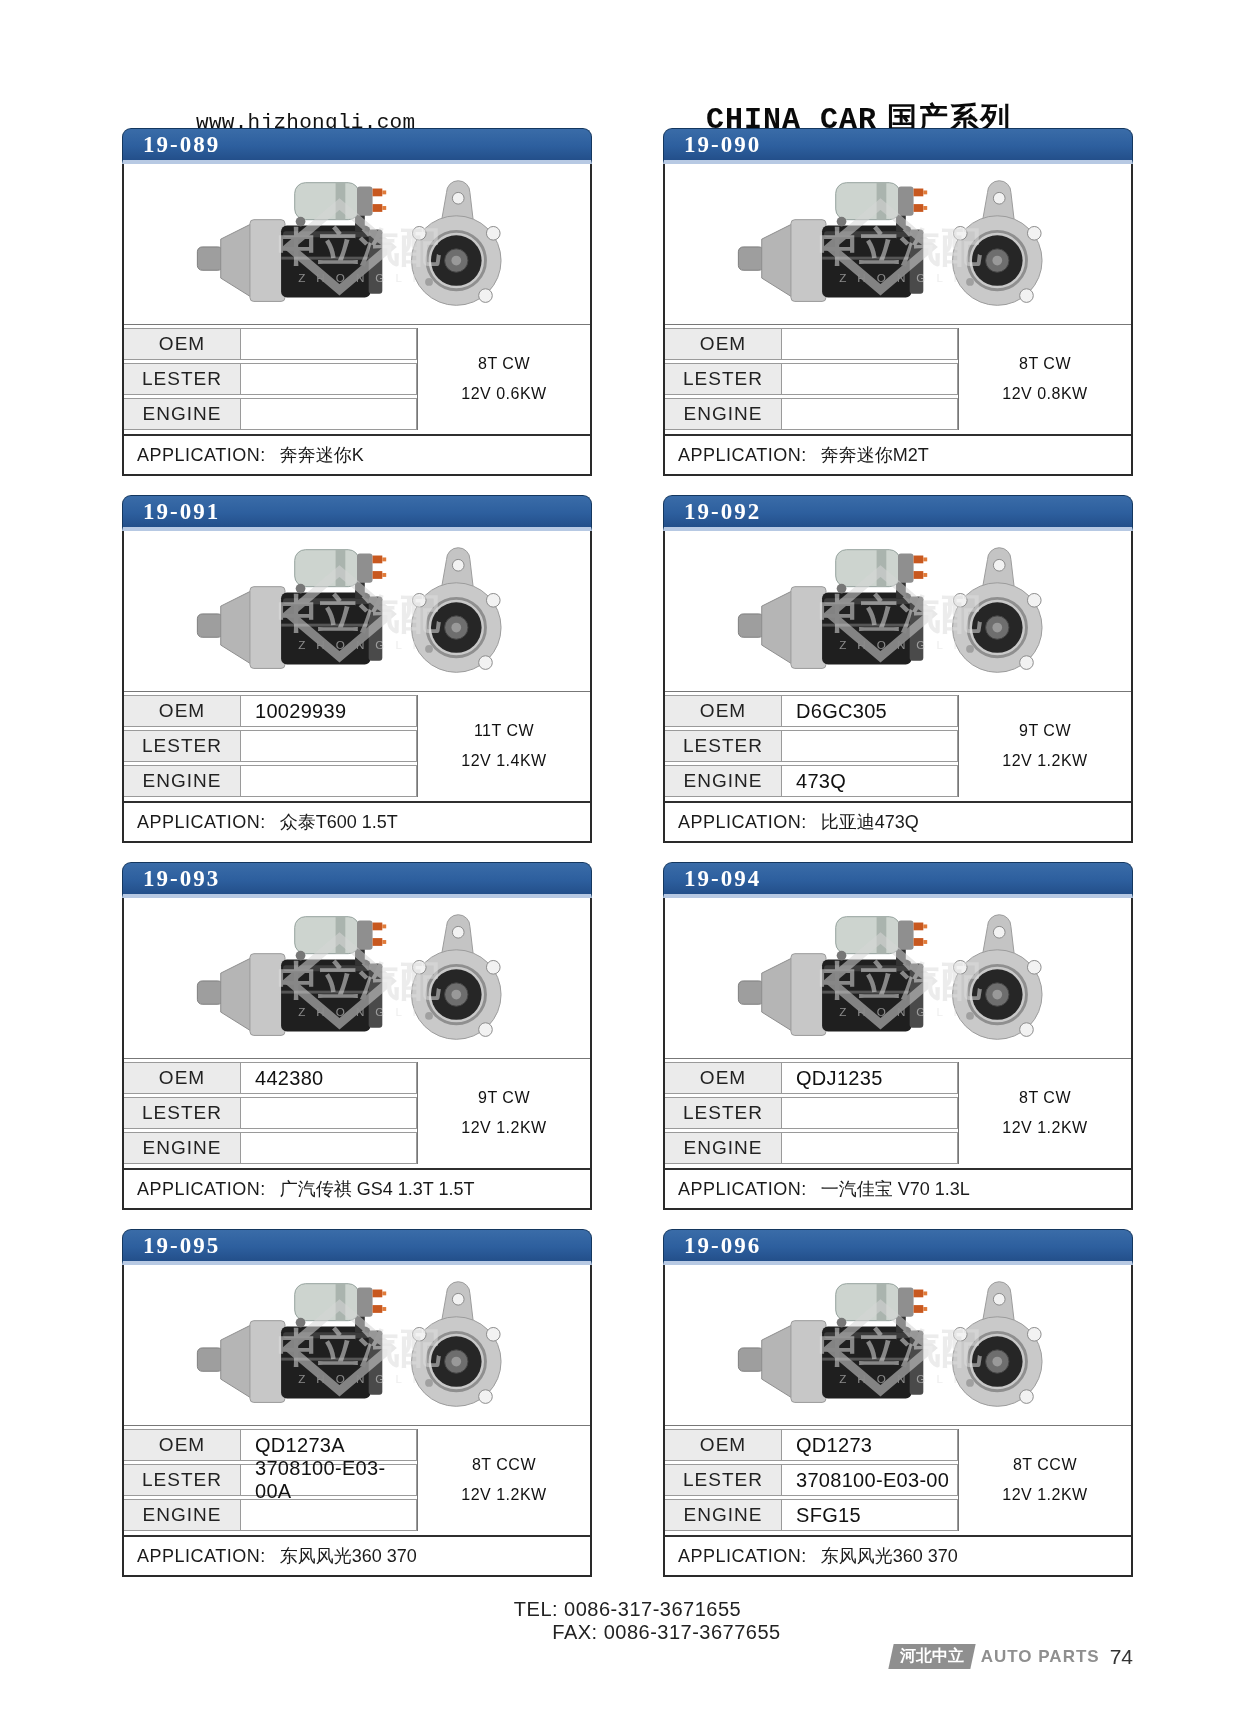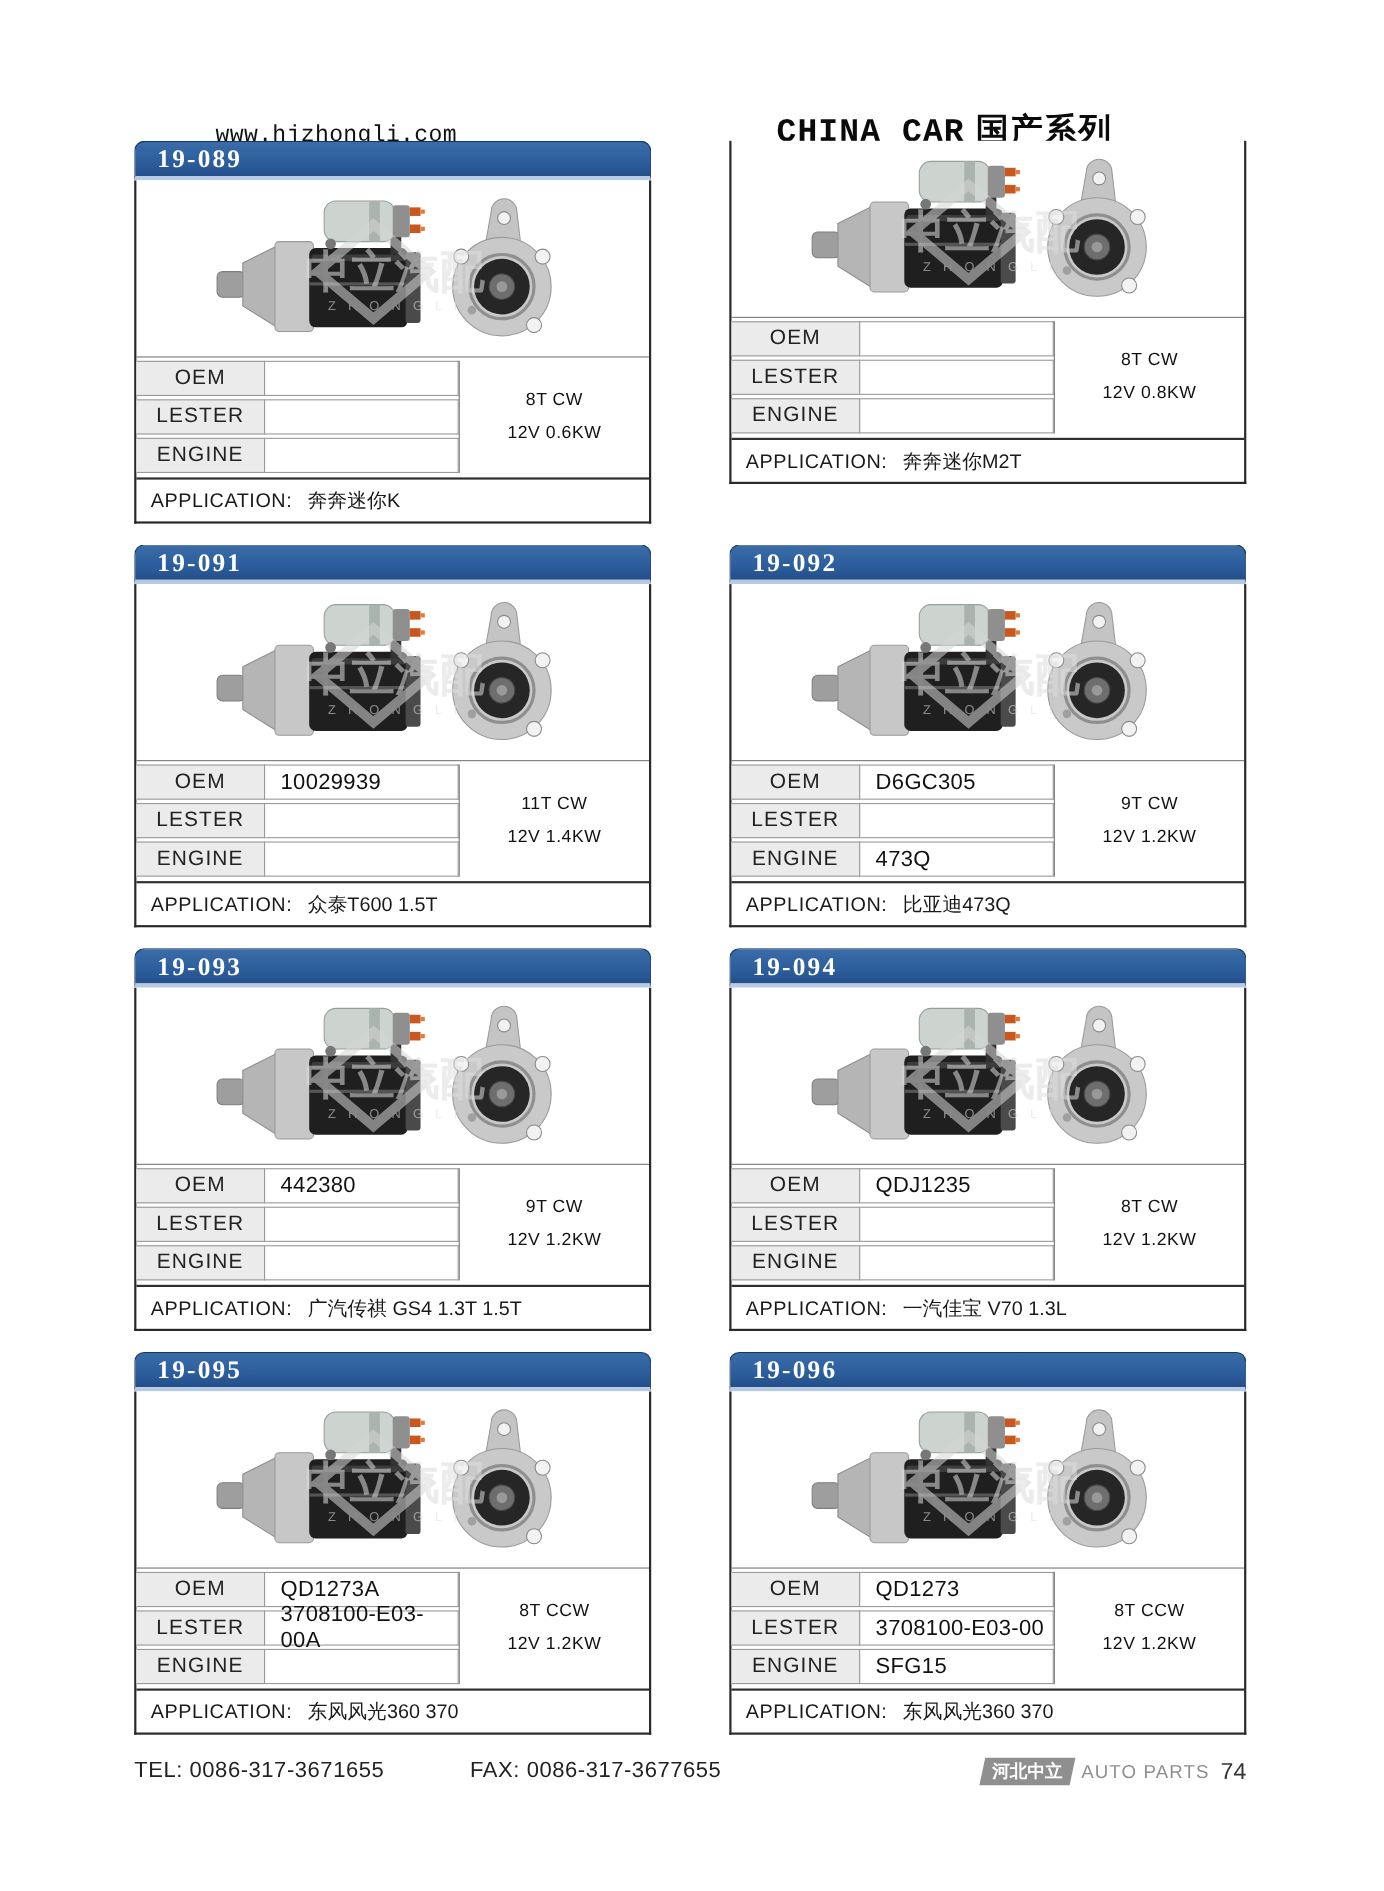--- a/index.html
+++ b/index.html
@@ -70,31 +70,31 @@
   }
   .application{
     flex:1;border-top:2px solid #2f2f2f;
     padding:7px 10px 0 13px;font-size:18px;color:#1a1a1a;
   }
   .app-label{letter-spacing:0.5px;}
   .app-value{margin-left:9px;}
   
   .page-footer{
     position:absolute;top:1598px;left:122px;width:1011px;
-    display:flex;align-items:flex-start;font-size:20px;color:#222;
+    display:flex;align-items:center;font-size:20px;color:#222;flex-direction:column;
   }
   .footer-tel{letter-spacing:0.5px;}
   .footer-fax{margin-left:78px;letter-spacing:0.5px;}
   .footer-brand{margin-left:auto;display:flex;align-items:center;}
   .brand-badge{
     background:#8f8f8f;color:#fff;font-weight:bold;font-size:16px;
     padding:2px 9px;transform:skewX(-12deg);
   }
   .brand-badge > span{display:inline-block;transform:skewX(12deg);}
-  .brand-text{color:#8f8f8f;font-size:17px;font-weight:400;letter-spacing:1px;margin:0 10px 0 8px;}
+  .brand-text{color:#8f8f8f;font-size:17px;font-weight:700;letter-spacing:1px;margin:0 10px 0 8px;}
   .brand-page{color:#333;font-size:21px;}
 </style>
 </head>
 <body>
 
 <svg style="position:absolute;width:0;height:0" aria-hidden="true">
   <symbol id="starter-art" viewBox="0 0 340 150">
 
     <rect x="6" y="78" width="26" height="24" rx="5" fill="#9e9e9e" stroke="#7c7c7c"></rect>
     <polygon points="30,70 62,54 62,130 30,110" fill="#b5b5b5" stroke="#8c8c8c"></polygon>
@@ -165,20 +165,23 @@
           <div class="cell value"></div>
         </div>
         <div class="application">
           <span class="app-label">APPLICATION:</span>
           <span class="app-value">奔奔迷你K</span>
         </div>
       </div>
     </article>
 
     <article class="card">
+      <div class="card-header">
+        <span class="card-id">19-090</span>
+      </div>
       <div class="card-body">
         <div class="photo">
           <svg class="photo-art" viewBox="0 0 340 150">
               <use href="#starter-art"></use>
             </svg>
         </div>
         <div class="spec-table">
           <div class="cell label">OEM</div>
           <div class="cell value"></div>
           <div class="cell spec">

